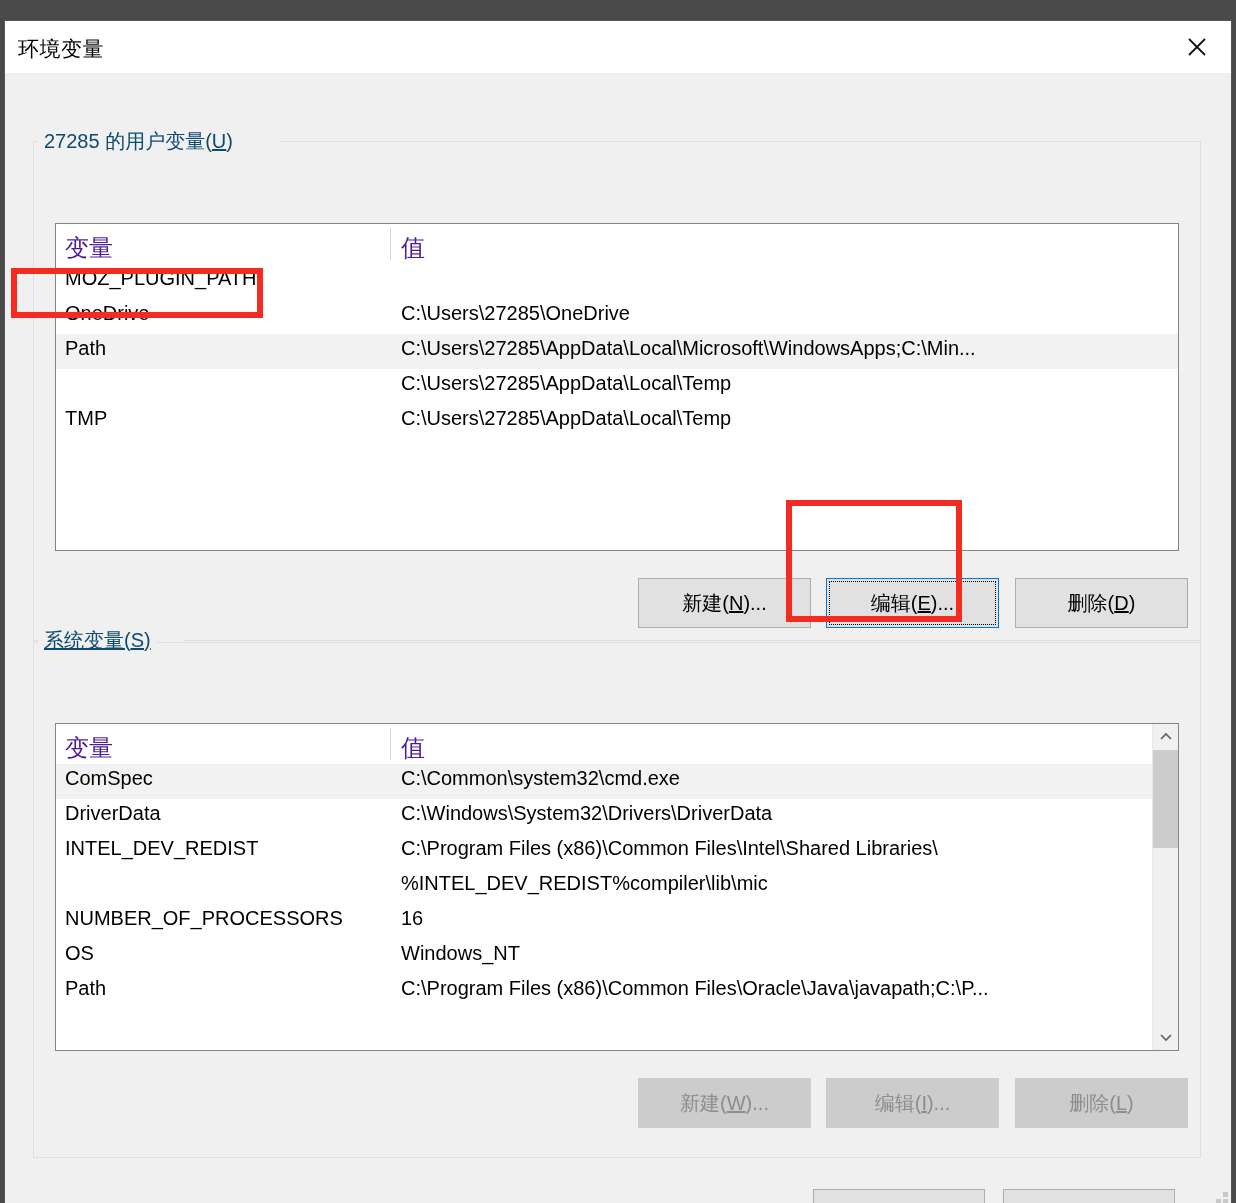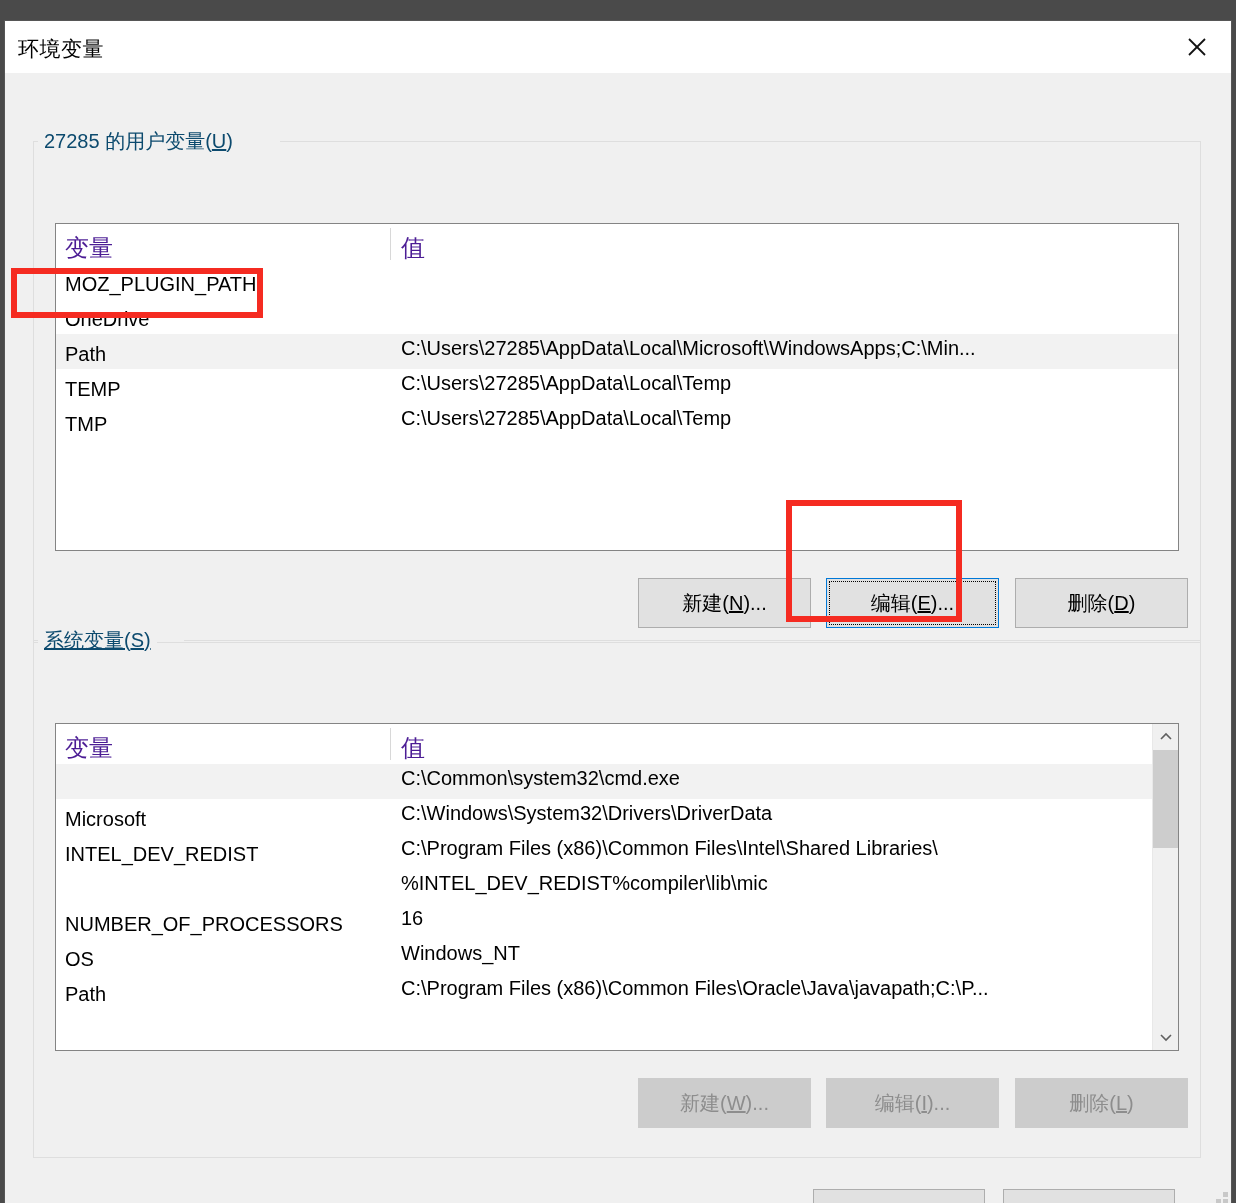--- a/index.html
+++ b/index.html
@@ -108,21 +108,21 @@
   .lv-row.selected { background: #f2f2f2; }
   .lv-row .cell-name,
   .lv-row .cell-val {
     position: absolute;
     top: 3px;
     font-size: 20px;
     color: #000;
     overflow: hidden;
     white-space: nowrap;
   }
-  .lv-row .cell-name { left: 9px; width: 320px; margin-top: 6px; }
+  .lv-row .cell-name { left: 9px; width: 320px; }
   .lv-row .cell-val  { left: 345px; right: 4px; }
 
   
   .vscroll {
     position: absolute;
     top: 0; right: 0;
     width: 26px; height: 100%;
     background: #f0f0f0;
     border-left: 1px solid #e8e8e8;
   }
@@ -225,27 +225,27 @@
         <div class="lv-colsep"></div>
         <div class="col-val">值</div>
       </div>
       <div class="lv-rows">
         <div class="lv-row">
           <div class="cell-name">MOZ_PLUGIN_PATH</div>
           <div class="cell-val"></div>
         </div>
         <div class="lv-row">
           <div class="cell-name">OneDrive</div>
+          <div class="cell-val">C:\Users\27285\OneDrive</div>
         </div>
         <div class="lv-row selected">
           <div class="cell-name">Path</div>
           <div class="cell-val">C:\Users\27285\AppData\Local\Microsoft\WindowsApps;C:\Min...</div>
         </div>
         <div class="lv-row">
-          <div class="cell-name">TEMP</div>
           <div class="cell-val">C:\Users\27285\AppData\Local\Temp</div>
         </div>
         <div class="lv-row">
           <div class="cell-name">TMP</div>
           <div class="cell-val">C:\Users\27285\AppData\Local\Temp</div>
         </div>
       </div>
     </div>
 
     <button class="btn" style="left:633px; top:505px; width:173px; height:50px;">
@@ -274,24 +274,25 @@
     </div>
 
     <div class="listview" style="left:50px; top:650px; width:1124px; height:328px;">
       <div class="lv-header">
         <div class="col-name">变量</div>
         <div class="lv-colsep"></div>
         <div class="col-val">值</div>
       </div>
       <div class="lv-rows">
         <div class="lv-row selected">
+          <div class="cell-name">ComSpec</div>
           <div class="cell-val">C:\Common\system32\cmd.exe</div>
         </div>
         <div class="lv-row">
-          <div class="cell-name">Microsoft</div>
+          <div class="cell-name">DriverData</div>
           <div class="cell-val">C:\Windows\System32\Drivers\DriverData</div>
         </div>
         <div class="lv-row">
           <div class="cell-name">INTEL_DEV_REDIST</div>
           <div class="cell-val">C:\Program Files (x86)\Common Files\Intel\Shared Libraries\</div>
         </div>
         <div class="lv-row">
           <div class="cell-val">%INTEL_DEV_REDIST%compiler\lib\mic</div>
         </div>
         <div class="lv-row">

